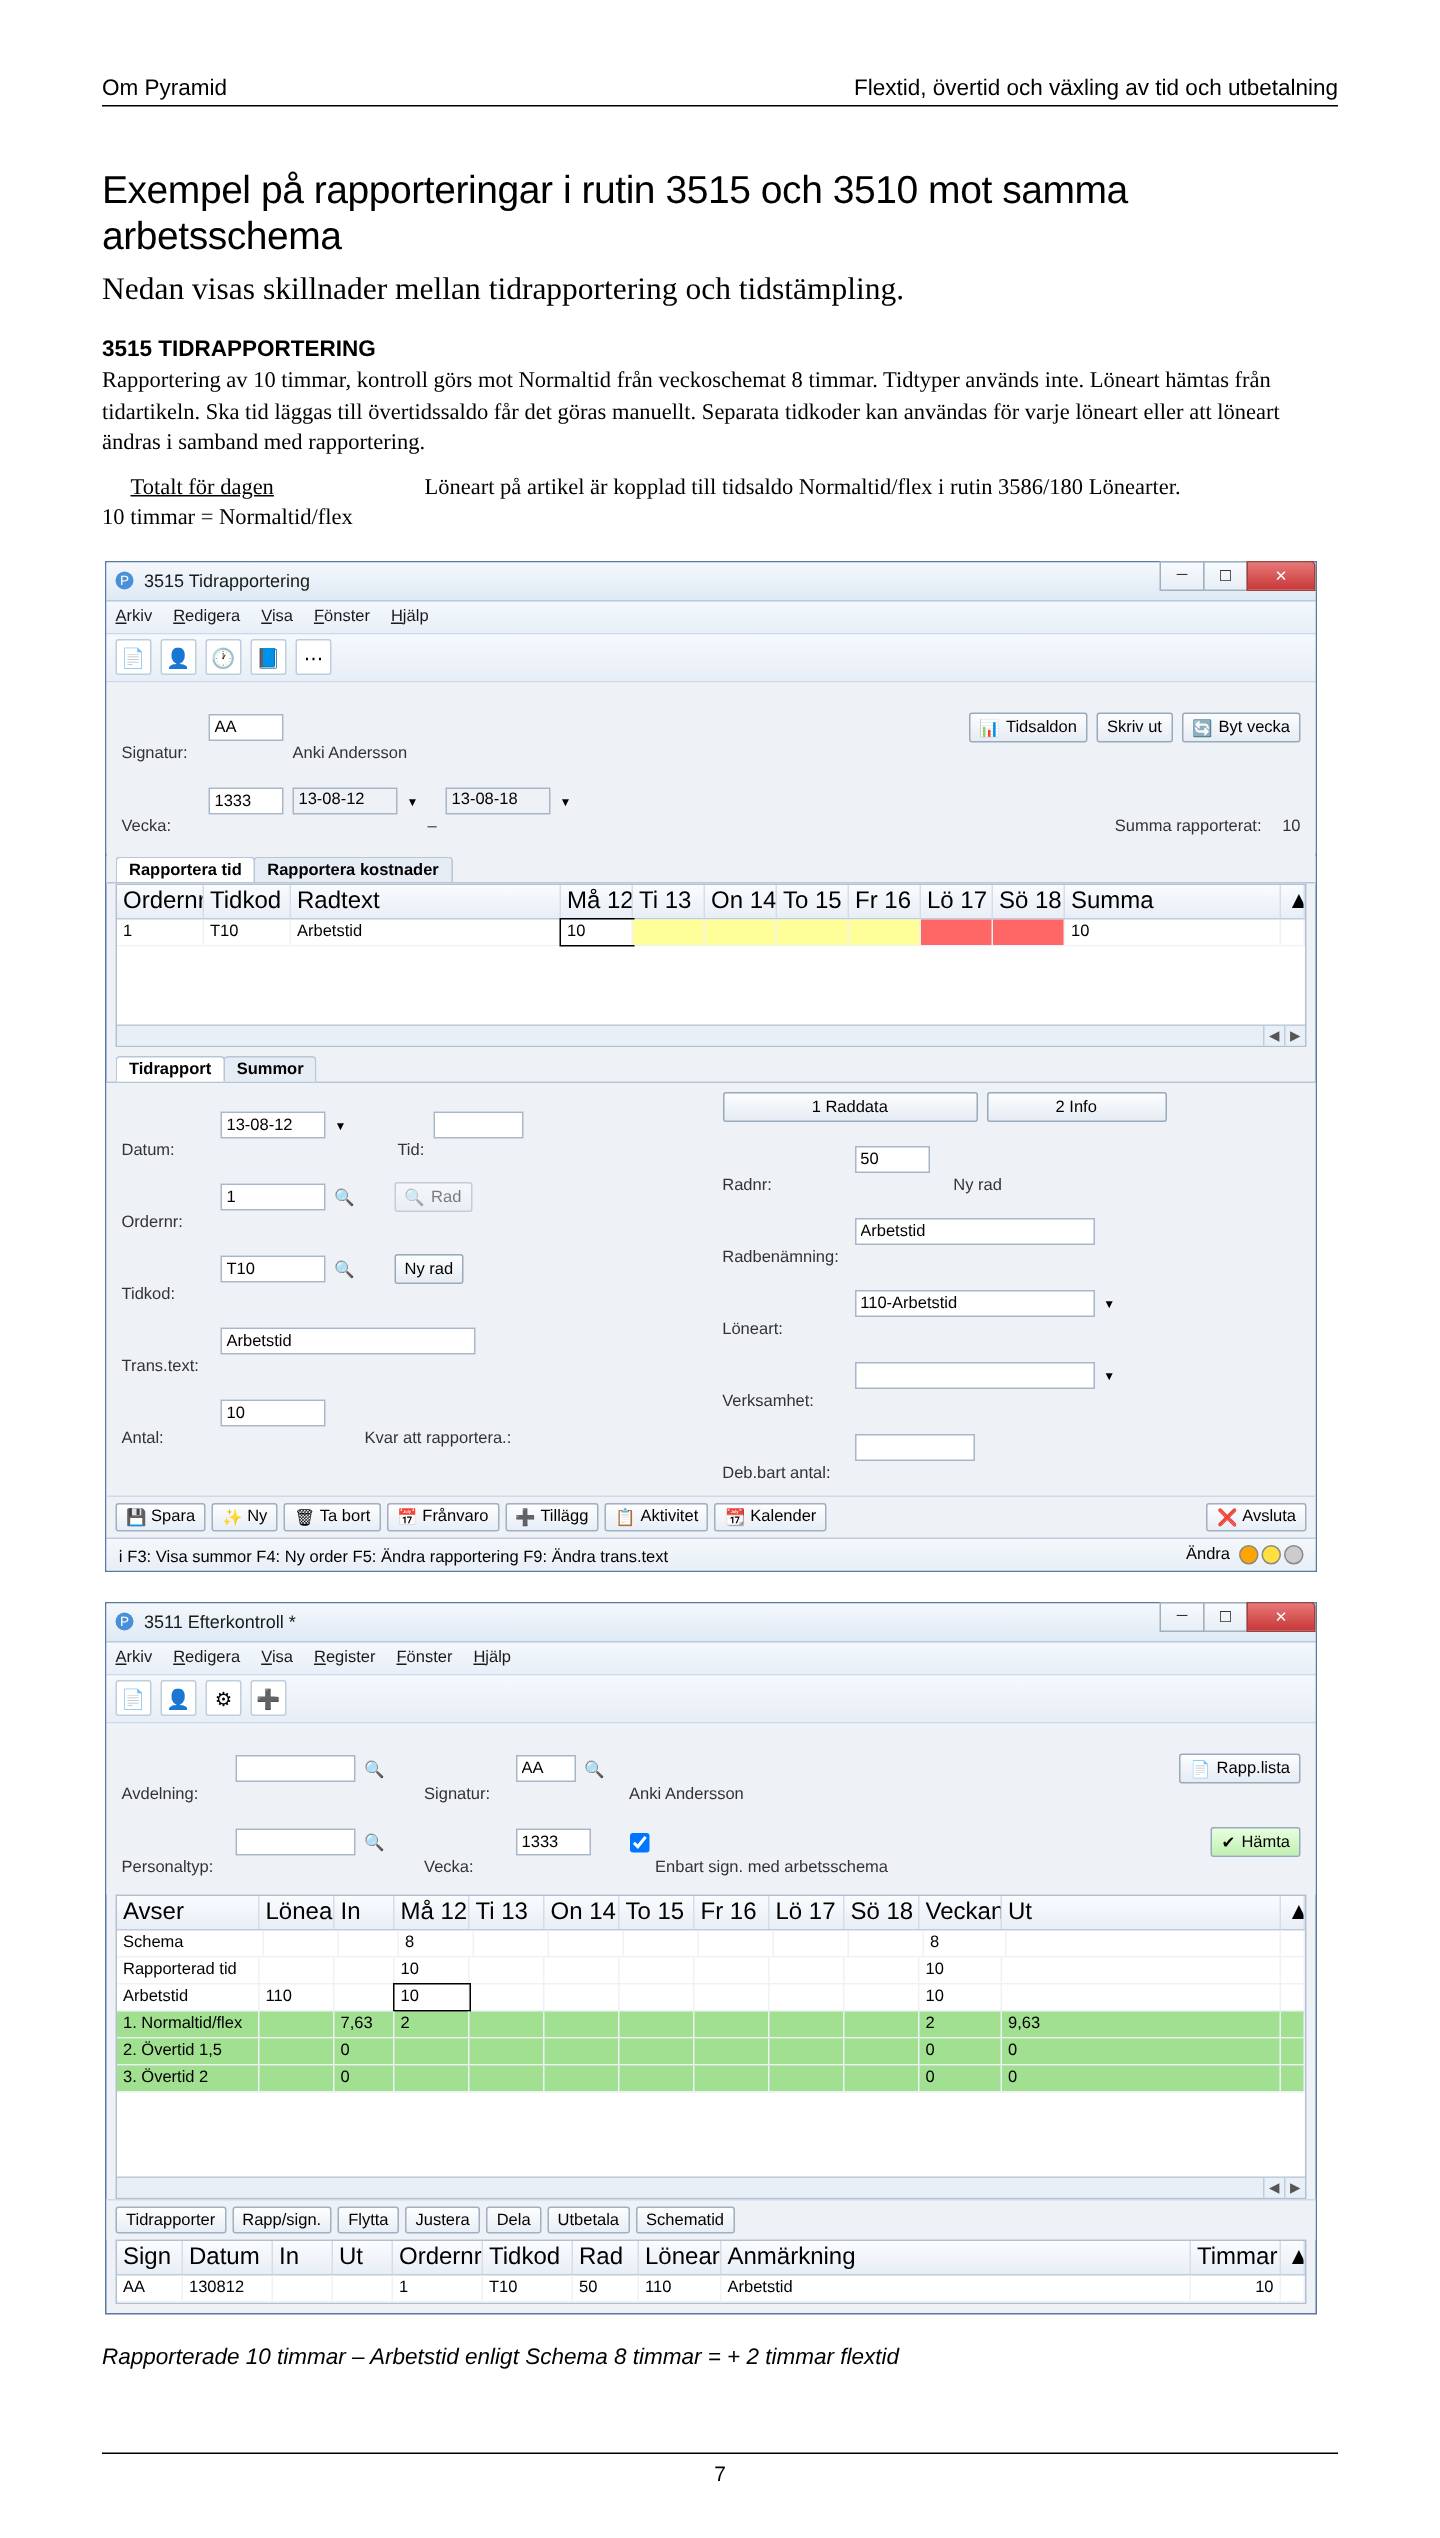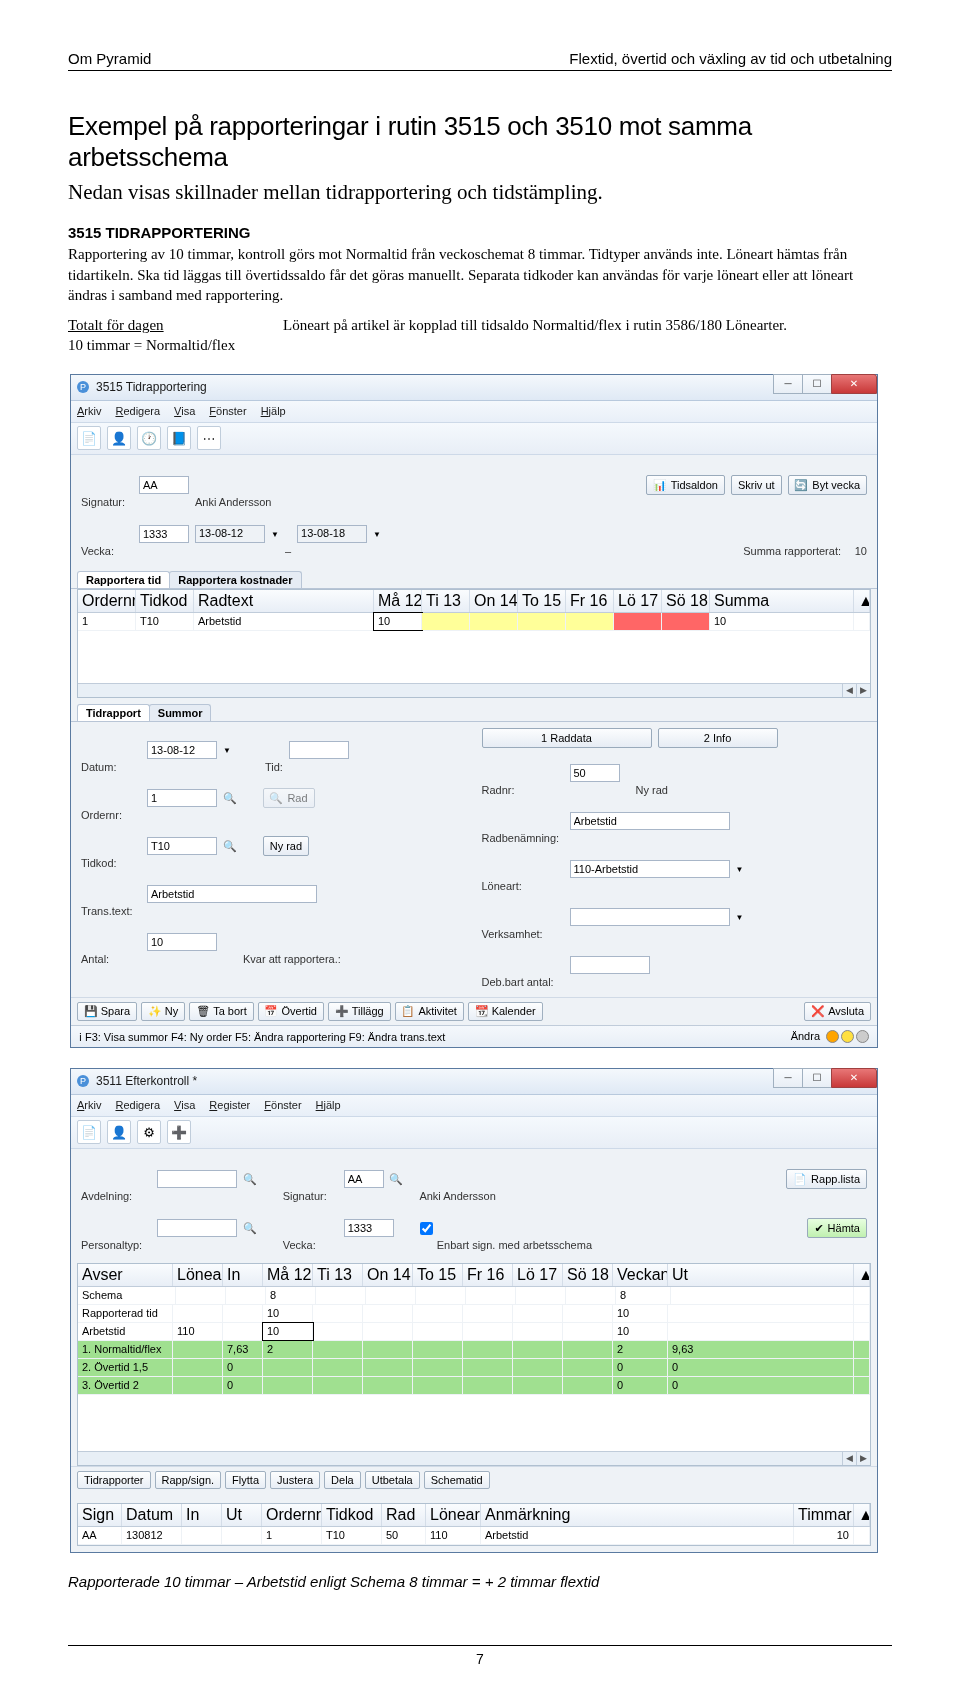--- a/index.html
+++ b/index.html
@@ -13,21 +13,21 @@
   }
   .page { padding: 50px 68px 20px 68px; }
   .header-row { display: flex; justify-content: space-between; font-family: Arial, sans-serif; font-weight: 300; font-size: 15px; margin-bottom: 3px; }
   .hr-line { border: 0; border-top: 1px solid #000; margin-bottom: 40px; }
   h1 { font-family: Arial, sans-serif; font-weight: 300; font-size: 26px; margin-bottom: 6px; letter-spacing: -0.3px; }
   .intro { font-size: 21px; margin-bottom: 18px; line-height: 1.3; }
   h2 { font-family: Arial, sans-serif; font-weight: bold; font-size: 15px; margin-bottom: 3px; letter-spacing: 0px; }
   .body-text { font-size: 15px; line-height: 1.35; margin-bottom: 6px; }
   .total-block { display: flex; font-size: 15px; margin-top: 10px; margin-bottom: 18px; line-height: 1.35; }
   .total-left { width: 215px; }
-  .total-left .u { text-decoration: underline; }
+  .total-left .u { text-decoration: underline; margin-left: 19px; }
   .total-right { flex: 1; }
 
   
   .win-frame { font-family: 'Segoe UI', Tahoma, Arial, sans-serif; font-size: 11px; color: #000; border: 1px solid #5a7aa0; margin-bottom: 20px; background: #eef2f6; width: 808px; margin-left: 2px; position: relative; }
   .win-titlebar { background: linear-gradient(#f4f8fc,#dfe9f5); height: 26px; display: flex; align-items: center; padding: 0 4px; border-bottom: 1px solid #b8c9dd; position: relative; }
   .win-icon-sm { width: 16px; height: 16px; margin-right: 5px; display: inline-flex; align-items: center; justify-content: center; }
   .win-title { font-size: 12px; color: #1a1a1a; }
   .win-ctrls { position: absolute; right: 0; top: -1px; display: flex; }
   .win-btn { width: 30px; height: 20px; border: 1px solid #a0b0c0; background: linear-gradient(#f8fbfe,#e8eef5); margin-left: -1px; display: flex; align-items: center; justify-content: center; font-size: 10px; color:#333; }
   .win-btn.close { width: 46px; background: linear-gradient(#e87777,#c83838); color:#fff; border-color:#a04040; border-top-right-radius:3px;}
@@ -274,21 +274,21 @@
           <span class="lbl" style="width:82px">Deb.bart antal:</span>
           <input class="inp" style="width: 80px;">
         </div>
       </div>
     </div>
 
     <div class="action-row">
       <div class="abtn">💾 <span>Spara</span></div>
       <div class="abtn">✨ <span>Ny</span></div>
       <div class="abtn">🗑 <span>Ta bort</span></div>
-      <div class="abtn">📅 <span>Övertid</span></div>
+      <div class="abtn">📅 <span>Frånvaro</span></div>
       <div class="abtn">➕ <span>Tillägg</span></div>
       <div class="abtn">📋 <span>Aktivitet</span></div>
       <div class="abtn">📆 <span>Kalender</span></div>
       <div style="flex:1"></div>
       <div class="abtn">❌ <span>Avsluta</span></div>
     </div>
     <div class="status-row">
       <span>ℹ <span>F3: Visa summor  F4: Ny order  F5: Ändra rapportering  F9: Ändra trans.text</span></span>
       <span style="display:flex;align-items:center;gap:6px;">
         <span>Ändra</span>
@@ -475,21 +475,21 @@
     <div class="bottom-buttons">
       <div class="abtn">Tidrapporter</div>
       <div class="abtn">Rapp/sign.</div>
       <div class="abtn">Flytta</div>
       <div class="abtn">Justera</div>
       <div class="abtn">Dela</div>
       <div class="abtn">Utbetala</div>
       <div class="abtn">Schematid</div>
     </div>
 
-    <div class="grid" style="margin-bottom:6px;margin-top:10px;">
+    <div class="grid" style="margin-bottom:6px;">
       <div class="ghead">
         <div class="gh" style="width:44px">Sign</div>
         <div class="gh" style="width:60px">Datum</div>
         <div class="gh" style="width:40px">In</div>
         <div class="gh" style="width:40px">Ut</div>
         <div class="gh" style="width:60px">Ordernr</div>
         <div class="gh" style="width:60px">Tidkod</div>
         <div class="gh" style="width:44px">Rad</div>
         <div class="gh" style="width:55px">Löneart</div>
         <div class="gh" style="flex:1">Anmärkning</div>

